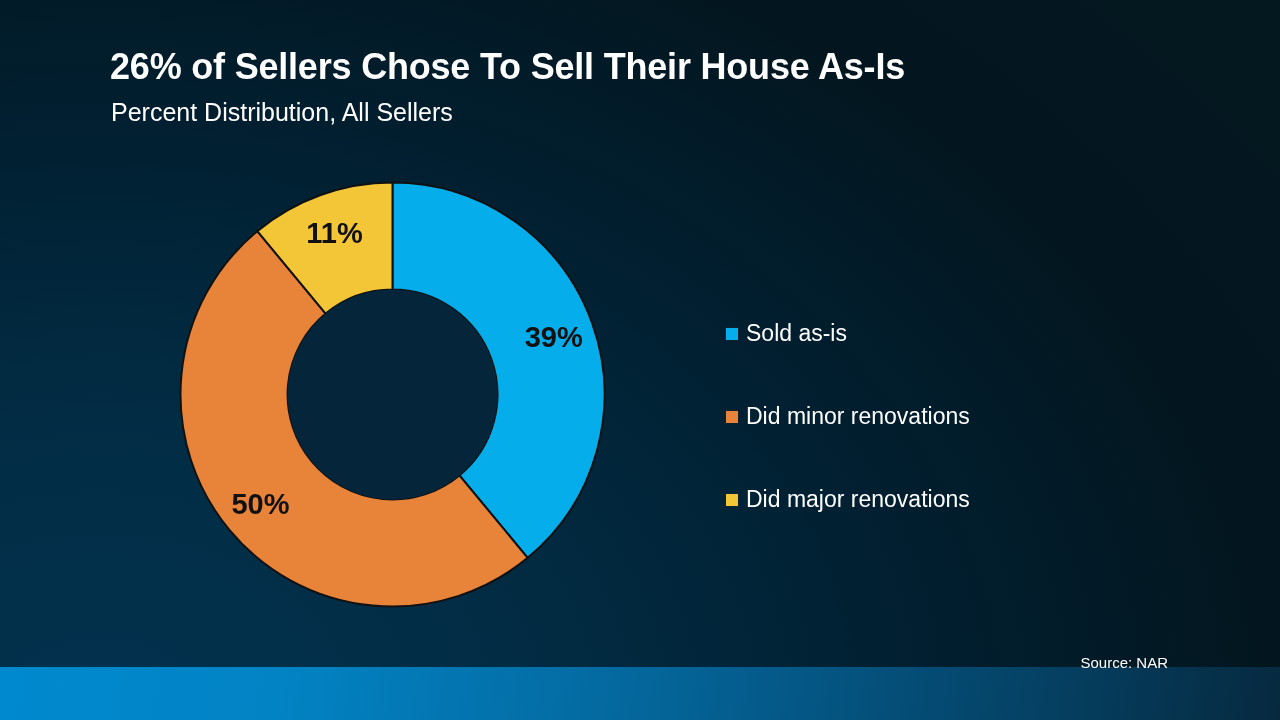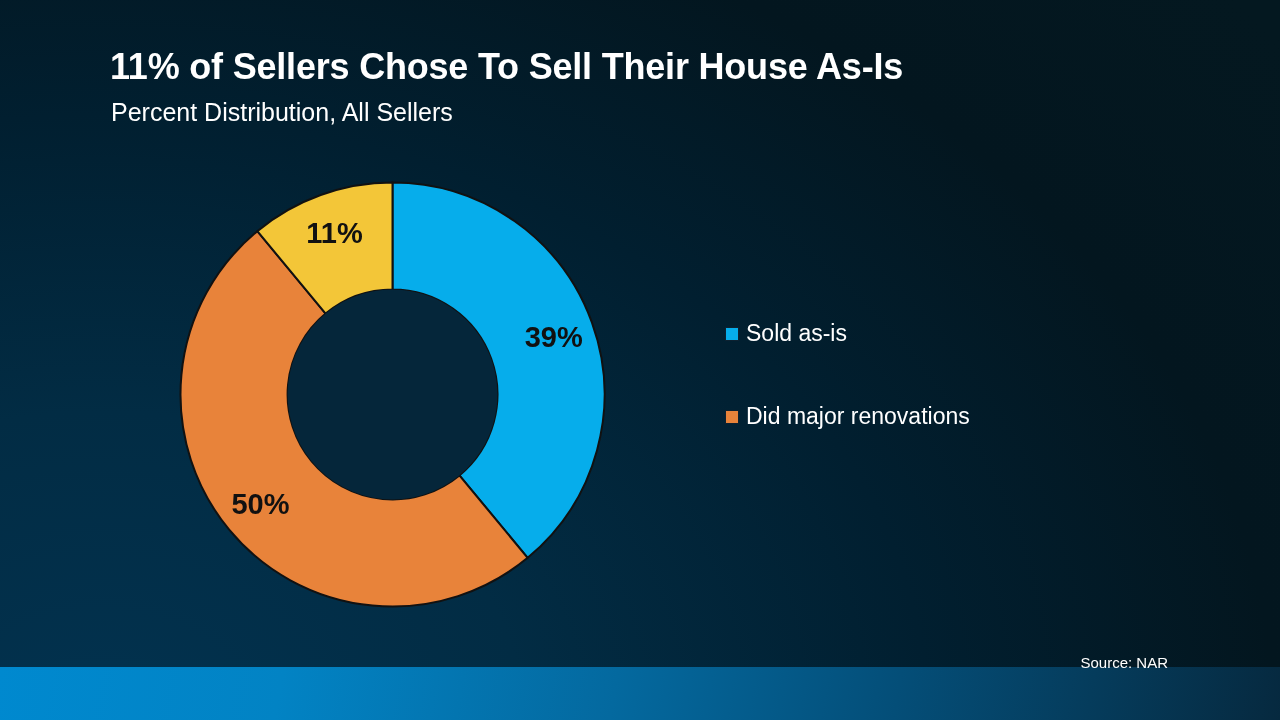--- a/index.html
+++ b/index.html
@@ -98,21 +98,21 @@
     font-size: 15px;
     color: #ffffff;
     white-space: nowrap;
   }
 </style>
 </head>
 <body>
 
 <div id="slide">
 
-  <div id="title">11% of Sellers Chose To Sell Their House As-Is</div>
+  <div id="title">26% of Sellers Chose To Sell Their House As-Is</div>
   <div id="subtitle">Percent Distribution, All Sellers</div>
 
   <div id="chart-area">
     <svg id="donut-svg" width="445" height="445" viewBox="0 0 445 445">
       <g id="slices">
           <path d="M 222.5 10.5 A 212 212 0 0 1 357.63388582672223 385.8488074684673 L 289.3912734842275 303.35765969689135 A 104.94 104.94 0 0 0 222.5 117.56 Z" fill="#06ADEB" stroke="#111111" stroke-width="2"></path>
           <path d="M 357.63388582672223 385.8488074684673 A 212 212 0 0 1 87.36611417327768 59.151192531532786 L 155.60872651577245 141.6423403031087 A 104.94 104.94 0 0 0 289.3912734842275 303.35765969689135 Z" fill="#E8833A" stroke="#111111" stroke-width="2"></path>
           <path d="M 87.36611417327768 59.151192531532786 A 212 212 0 0 1 222.49999999999997 10.5 L 222.49999999999997 117.56 A 104.94 104.94 0 0 0 155.60872651577245 141.6423403031087 Z" fill="#F3C638" stroke="#111111" stroke-width="2"></path>
         </g>
       <circle id="donut-hole" cx="222.5" cy="222.5" r="104.9" fill="#05263a"></circle>
@@ -124,20 +124,24 @@
     </svg>
   </div>
 
   <div id="legend">
     <div class="legend-row">
       <span class="legend-marker" style="background: rgb(6, 173, 235);"></span>
       <span class="legend-label">Sold as-is</span>
     </div>
     <div class="legend-row">
       <span class="legend-marker" style="background: rgb(232, 131, 58);"></span>
+      <span class="legend-label">Did minor renovations</span>
+    </div>
+    <div class="legend-row">
+      <span class="legend-marker" style="background: rgb(243, 198, 56);"></span>
       <span class="legend-label">Did major renovations</span>
     </div>
   </div>
 
   <div id="footer-bar"></div>
   <div id="source">Source: NAR</div>
 
 </div>
 
 </body></html>

